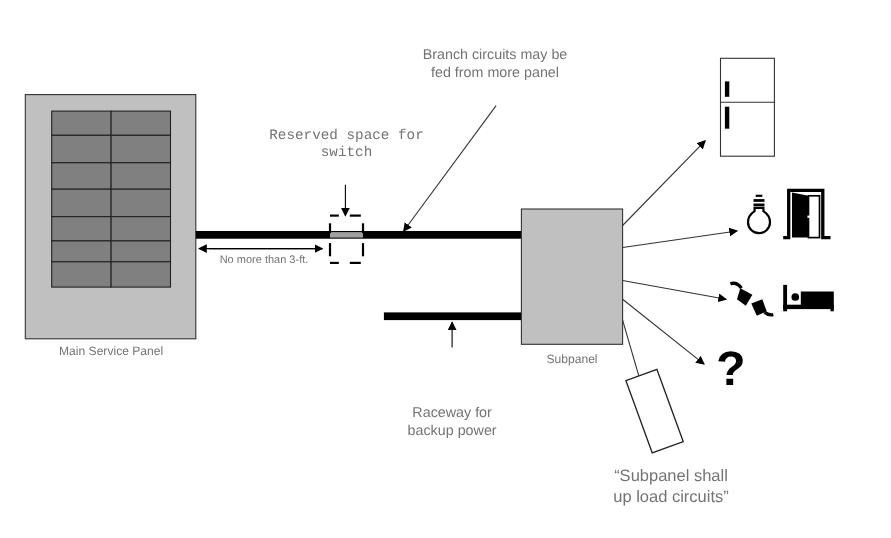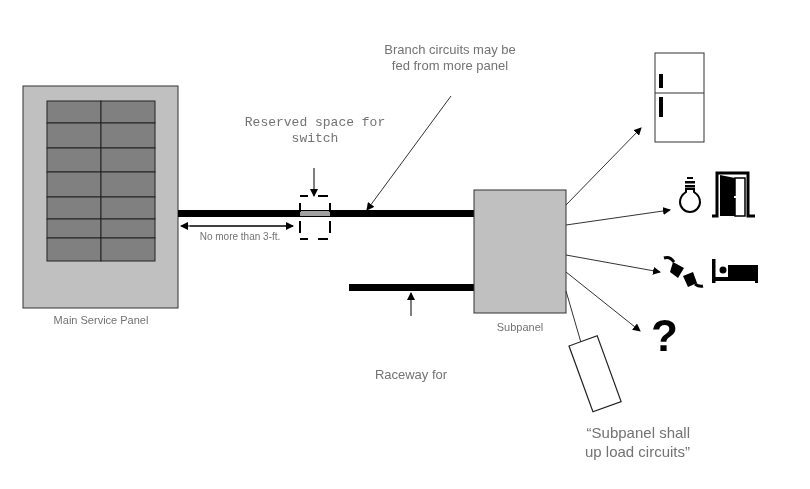--- a/index.html
+++ b/index.html
@@ -2,21 +2,21 @@
 <html><head>
   <meta charset="utf-8">
   <style>
     html, body { margin: 0; padding: 0; background: #ffffff; }
     body { width: 810px; height: 489px; position: relative; overflow: hidden;
            font-family: "Liberation Sans", sans-serif; color: #000; }
     svg { position: absolute; left: 0; top: 0; }
     .lbl { position: absolute; text-align: center; font-size: 13px; line-height: 16px; color: #737373; }
     .lbl-lg { font-size: 11px; line-height: 18px; }
     .lbl-sm { font-size: 10px; line-height: 11px; }
-    .lbl-left { text-align: right; font-size: 15px; line-height: 19px; }
+    .lbl-left { text-align: center; font-size: 15px; line-height: 19px; }
   </style>
 </head>
 <body>
 
 <svg width="810" height="489" viewBox="0 0 810 489">
   <defs>
     <marker id="arr" markerWidth="8" markerHeight="8" refX="7" refY="4" orient="auto" markerUnits="userSpaceOnUse">
       <path d="M0,0 L8,4 L0,8 z" fill="#000"></path>
     </marker>
   </defs>
@@ -130,20 +130,21 @@
   <div>switch</div>
 </div>
 
 <div class="lbl" style="left:370px; top:42px; width:160px;">
   <div>Branch circuits may be</div>
   <div>fed from more panel</div>
 </div>
 
 <div class="lbl" style="left:356px; top:323px; width:110px;margin-top:44px;">
   <div>Raceway for</div>
+  <div>backup power</div>
 </div>
 
 <div class="lbl lbl-lg" style="left:474px; top:318px; width:92px;">Subpanel</div>
 
 <div class="lbl lbl-left" style="left:530px; top:423px; width:160px;">
   <div>“Subpanel shall</div>
   <div>up load circuits”</div>
 </div>
 
 <div style="position:absolute; left:651px; top:311px; font-family:'Liberation Sans', sans-serif; font-weight:bold; font-size:44px; line-height:50px;">?</div>

